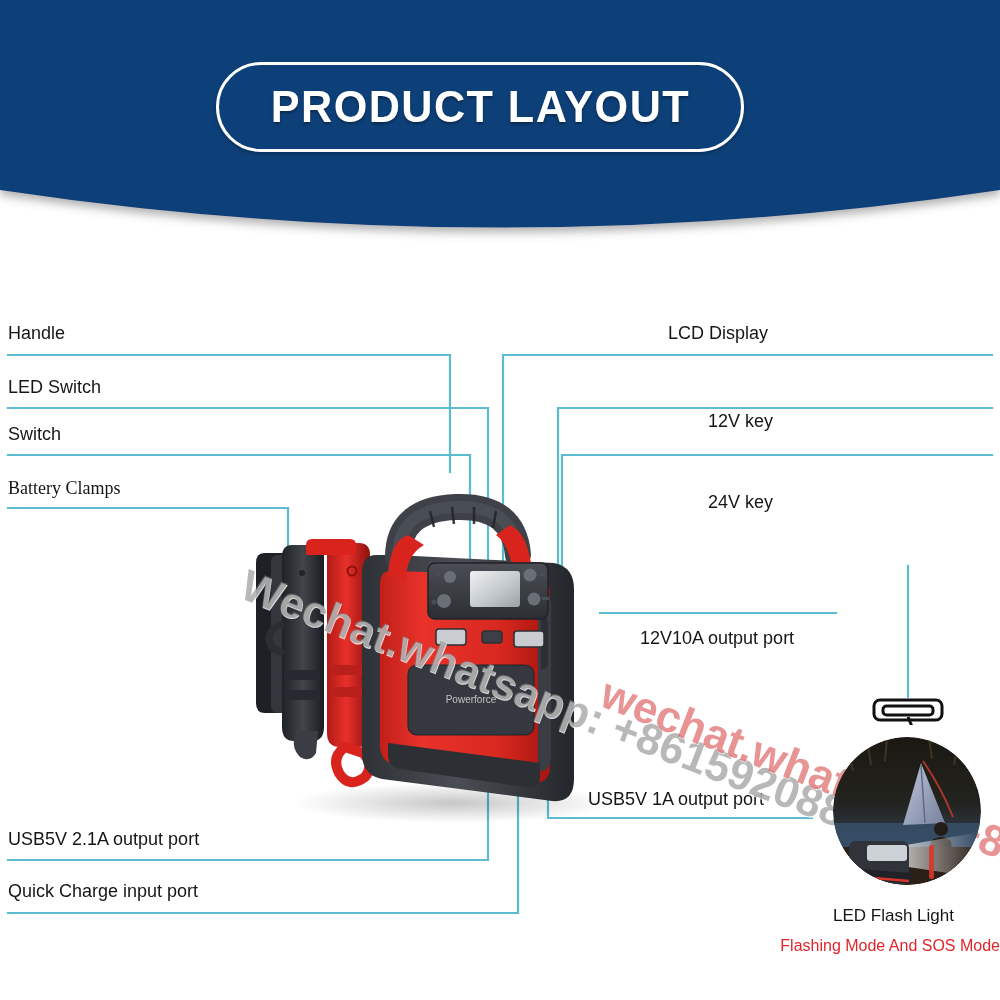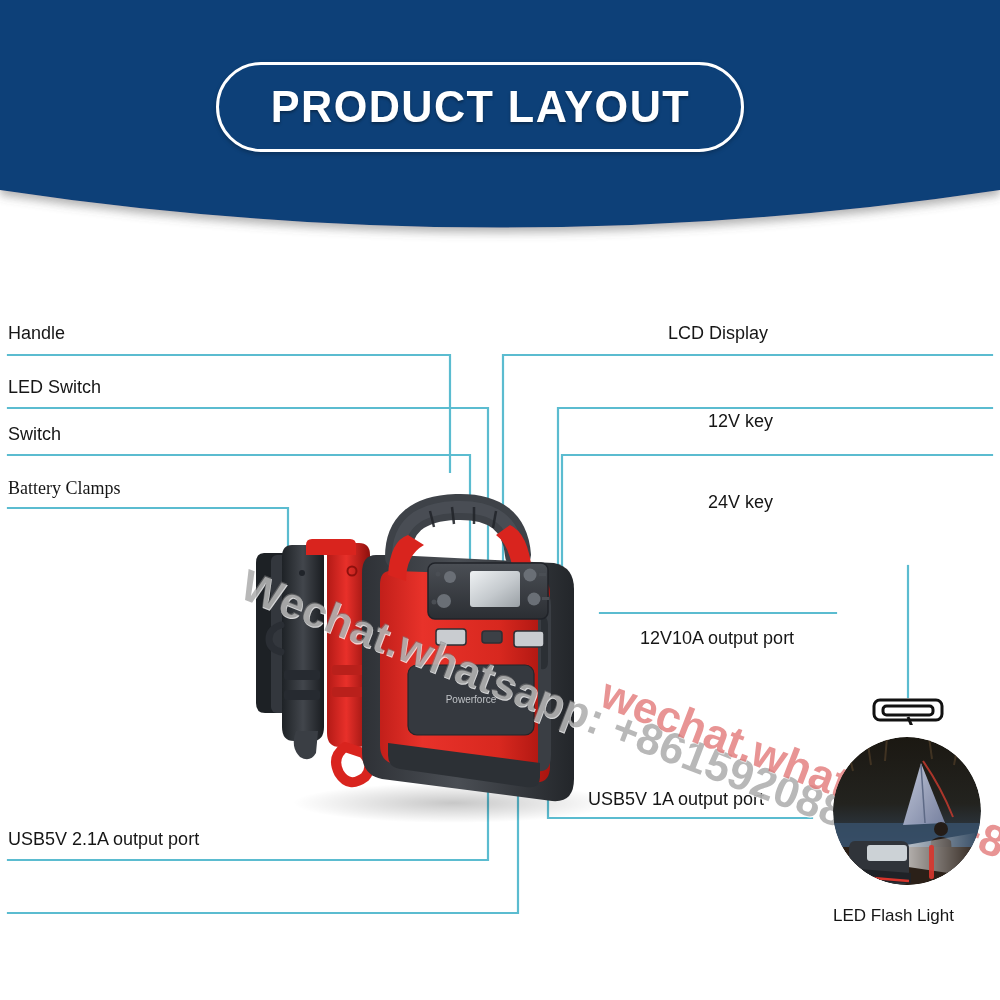--- a/index.html
+++ b/index.html
@@ -170,20 +170,21 @@
 
       <path d="M908,566 L908,697"></path>
     </g>
   </svg>
 
   <div class="label" style="left:8px; top:324px;">Handle</div>
   <div class="label" style="left:8px; top:378px;">LED Switch</div>
   <div class="label" style="left:8px; top:425px;">Switch</div>
   <div class="label" style="left:8px; top:479px;font-family:Liberation Serif, serif;">Battery Clamps</div>
   <div class="label" style="left:8px; top:830px;">USB5V 2.1A output port</div>
+  <div class="label" style="left:8px; top:882px;">Quick Charge input port</div>
 
   <div class="label" style="left:668px; top:324px;">LCD Display</div>
   <div class="label" style="left:708px; top:412px;">12V key</div>
   <div class="label" style="left:708px; top:493px;">24V key</div>
   <div class="label" style="left:640px; top:597px;margin-top:32px;">12V10A output port</div>
   <div class="label" style="left:588px; top:790px;">USB5V 1A output port</div>
 
   <div class="product">
     <svg width="400" height="400" viewBox="0 0 400 400">
       <defs>
@@ -382,15 +383,16 @@
         </g>
 
         <rect x="96" y="108" width="5" height="34" rx="2" fill="#d8352c" opacity="0.9"></rect>
       </g>
     </svg>
   </div>
 
   <div class="led-caption">LED Flash Light</div>
 
   <div class="led-note">
+    <div>Flashing Mode And SOS Mode</div>
   </div>
 
 </div>
 
 </body></html>

